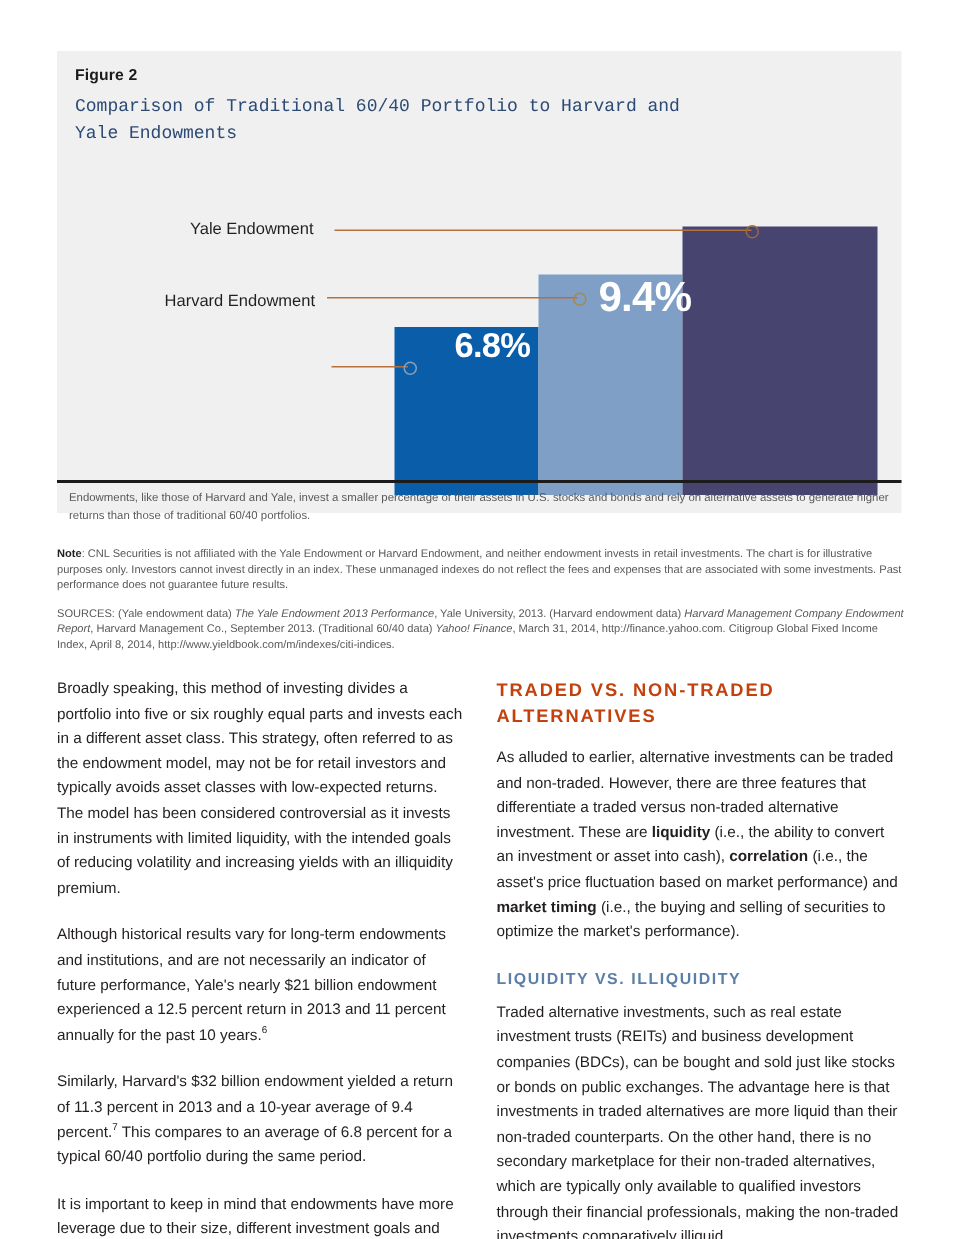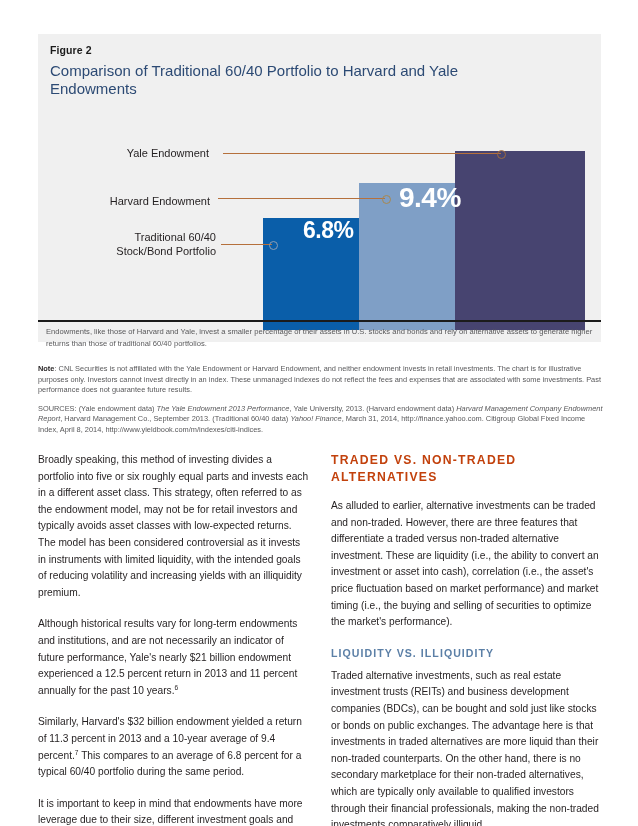--- a/index.html
+++ b/index.html
@@ -32,24 +32,25 @@
     font-size: 10.5px;
     font-weight: bold;
     color: #1b1b1b;
     letter-spacing: 0.1px;
   }
   .figure-title {
     position: absolute;
     left: 12px;
     top: 28px;
     width: 420px;
-    font-size: 15px;
+    font-size: 12px;
     line-height: 18px;
     color: #2c4a74;
     font-weight: 400;
+    font-family: Liberation Mono, monospace;
   }
 
   
   .chart-area {
     position: absolute;
     left: 0px;
     top: 88px;
     width: 563px;
     height: 215px;
   }
@@ -160,21 +161,21 @@
   .col {
     position: absolute;
     top: 452px;
     font-size: 10.2px;
     line-height: 16.6px;
     color: #231f20;
   }
   .col-left  { left: 38px;  width: 272px; }
   .col-right { left: 331px; width: 272px; }
   .col p { margin: 0 0 15px 0; }
-  .col b { font-weight: normal; }
+  .col b { font-weight: bold; }
   .col sup { font-size: 6.6px; vertical-align: super; line-height: 0; }
 
   .head-major {
     font-size: 12.2px;
     font-weight: bold;
     letter-spacing: 1.25px;
     color: #c2410c;
     line-height: 17px;
     margin: 0 0 12px 0;
   }
@@ -214,24 +215,20 @@
     <div class="leader-dot ld-3"></div>
     <div class="leader-dot ld-2"></div>
     <div class="leader-dot ld-1"></div>
 
     <div class="bar-label bl-3">
       <span>Yale Endowment</span>
     </div>
     <div class="bar-label bl-2">
       <span>Harvard Endowment</span>
     </div>
-    <div class="bar-label bl-1">
-      <span>Traditional 60/40</span><br>
-      <span>Stock/Bond Portfolio</span>
-    </div>
 
   </div>
 </div>
 
 <div class="caption-rule"></div>
 <div class="figure-caption">Endowments, like those of Harvard and Yale, invest a smaller percentage of their assets in U.S. stocks and bonds and rely on alternative assets to generate higher returns than those of traditional 60/40 portfolios.</div>
 
 <div class="note-block">
   <p><b>Note</b><span>: CNL Securities is not affiliated with the Yale Endowment or Harvard Endowment, and neither endowment invests in retail investments. The chart is for illustrative purposes only. Investors cannot invest directly in an index. These unmanaged indexes do not reflect the fees and expenses that are associated with some investments. Past performance does not guarantee future results.</span></p>
   <p><span>SOURCES: (Yale endowment data) </span><i>The Yale Endowment 2013 Performance</i><span>, Yale University, 2013. (Harvard endowment data) </span><i>Harvard Management Company Endowment Report</i><span>, Harvard Management Co., September 2013. (Traditional 60/40 data) </span><i>Yahoo! Finance</i><span>, March 31, 2014, http://finance.yahoo.com. Citigroup Global Fixed Income Index, April 8, 2014, http://www.yieldbook.com/m/indexes/citi-indices.</span></p>

